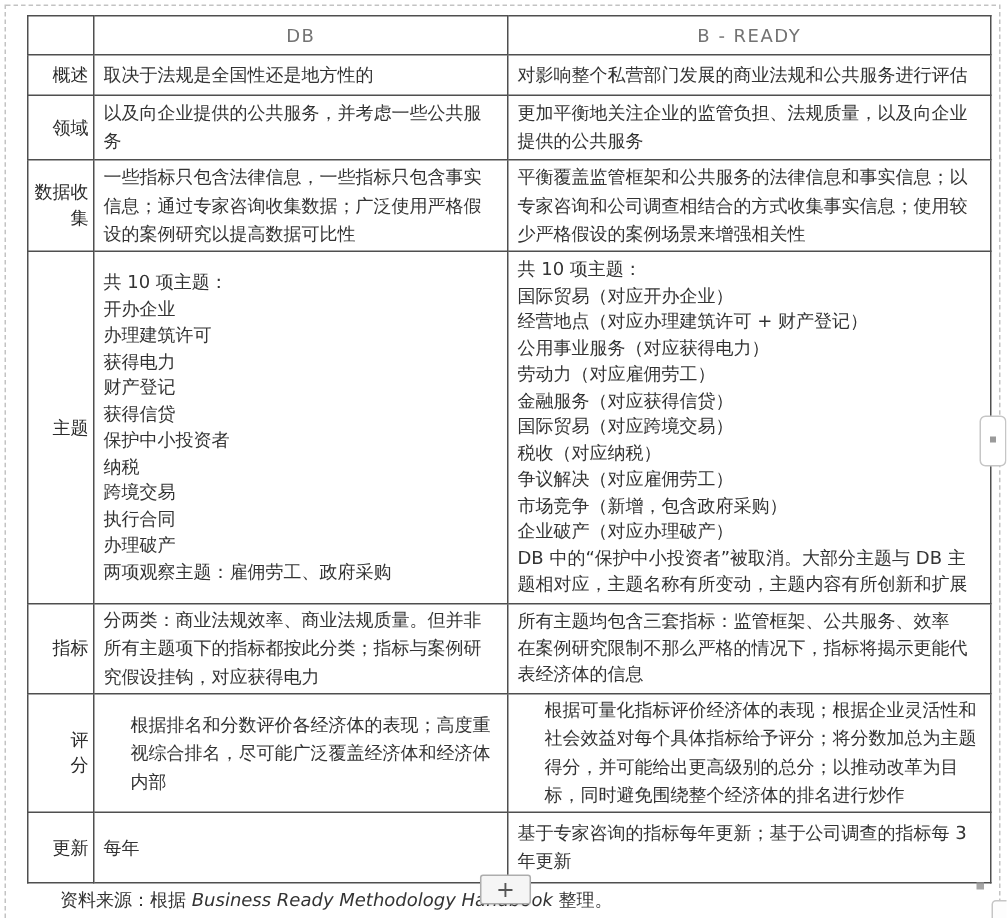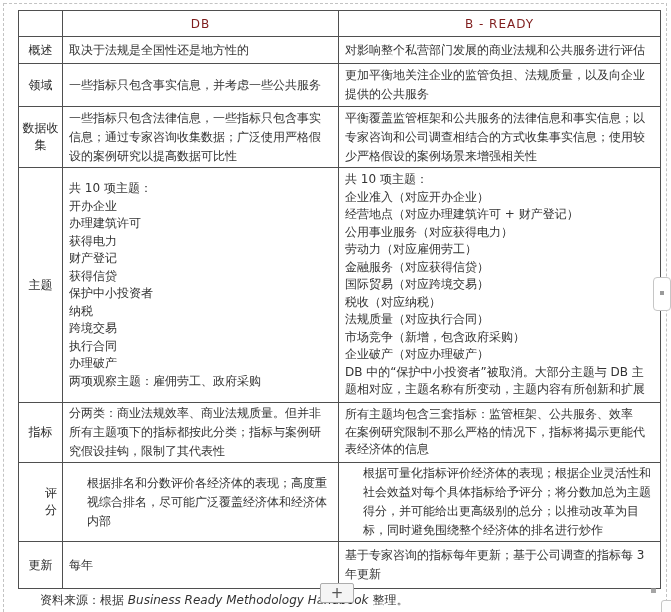--- a/index.html
+++ b/index.html
@@ -27,25 +27,25 @@
   col.c-label{width:44px;}
   col.c-db{width:276px;}
   col.c-bready{width:322px;}
   .cmp th,.cmp td{
     border:1px solid #4f4f4f;
     padding:1px 6px;
     vertical-align:middle;
     word-break:break-word;
   }
   .cmp thead th{
-    height:23px;text-align:center;font-weight:normal;color:#7f1d1d;
+    height:23px;text-align:center;font-weight:normal;color:#737373;
     letter-spacing:1px;
   }
   td.label{
-    text-align:center;padding:1px 3px;color:#2b2b2b;line-height:17px;
+    text-align:right;padding:1px 3px;color:#2b2b2b;line-height:17px;
   }
   td.content{line-height:19px;}
   td.content.lines{line-height:17.5px;}
   .lines div{line-height:17.5px;}
   
   tbody tr:nth-child(1) td{height:24px;}
   tbody tr:nth-child(2) td{height:40px;}
   tbody tr:nth-child(3) td{height:58px;}
   tbody tr:nth-child(4) td{height:232px;}
   tbody tr:nth-child(5) td{height:56px;}
@@ -109,21 +109,21 @@
     </tr>
   </thead>
   <tbody id="table-body">
       <tr>
         <td class="label">概述</td>
         <td class="content">取决于法规是全国性还是地方性的</td>
         <td class="content">对影响整个私营部门发展的商业法规和公共服务进行评估</td>
       </tr>
       <tr>
         <td class="label">领域</td>
-        <td class="content">一些指标只包含事实信息，并考虑一些公共服务</td>
+        <td class="content">以及向企业提供的公共服务，并考虑一些公共服务</td>
         <td class="content">更加平衡地关注企业的监管负担、法规质量，以及向企业提供的公共服务</td>
       </tr>
       <tr>
         <td class="label">数据收集</td>
         <td class="content">一些指标只包含法律信息，一些指标只包含事实信息；通过专家咨询收集数据；广泛使用严格假设的案例研究以提高数据可比性</td>
         <td class="content">平衡覆盖监管框架和公共服务的法律信息和事实信息；以专家咨询和公司调查相结合的方式收集事实信息；使用较少严格假设的案例场景来增强相关性</td>
       </tr>
       <tr>
         <td class="label">主题</td>
         <td class="content lines">
@@ -135,36 +135,36 @@
           <div>获得信贷</div>
           <div>保护中小投资者</div>
           <div>纳税</div>
           <div>跨境交易</div>
           <div>执行合同</div>
           <div>办理破产</div>
           <div>两项观察主题：雇佣劳工、政府采购</div>
         </td>
         <td class="content lines">
           <div>共 10 项主题：</div>
-          <div>企业准入（对应开办企业）</div>
+          <div>国际贸易（对应开办企业）</div>
           <div>经营地点（对应办理建筑许可 + 财产登记）</div>
           <div>公用事业服务（对应获得电力）</div>
           <div>劳动力（对应雇佣劳工）</div>
           <div>金融服务（对应获得信贷）</div>
           <div>国际贸易（对应跨境交易）</div>
           <div>税收（对应纳税）</div>
-          <div>法规质量（对应执行合同）</div>
+          <div>争议解决（对应雇佣劳工）</div>
           <div>市场竞争（新增，包含政府采购）</div>
           <div>企业破产（对应办理破产）</div>
           <div>DB 中的“保护中小投资者”被取消。大部分主题与 DB 主题相对应，主题名称有所变动，主题内容有所创新和扩展</div>
         </td>
       </tr>
       <tr>
         <td class="label">指标</td>
-        <td class="content">分两类：商业法规效率、商业法规质量。但并非所有主题项下的指标都按此分类；指标与案例研究假设挂钩，限制了其代表性</td>
+        <td class="content">分两类：商业法规效率、商业法规质量。但并非所有主题项下的指标都按此分类；指标与案例研究假设挂钩，对应获得电力</td>
         <td class="content lines">
           <div>所有主题均包含三套指标：监管框架、公共服务、效率</div>
           <div>在案例研究限制不那么严格的情况下，指标将揭示更能代表经济体的信息</div>
         </td>
       </tr>
       <tr>
         <td class="label">评分</td>
         <td class="content">根据排名和分数评价各经济体的表现；高度重视综合排名，尽可能广泛覆盖经济体和经济体内部</td>
         <td class="content">根据可量化指标评价经济体的表现；根据企业灵活性和社会效益对每个具体指标给予评分；将分数加总为主题得分，并可能给出更高级别的总分；以推动改革为目标，同时避免围绕整个经济体的排名进行炒作</td>
       </tr>

